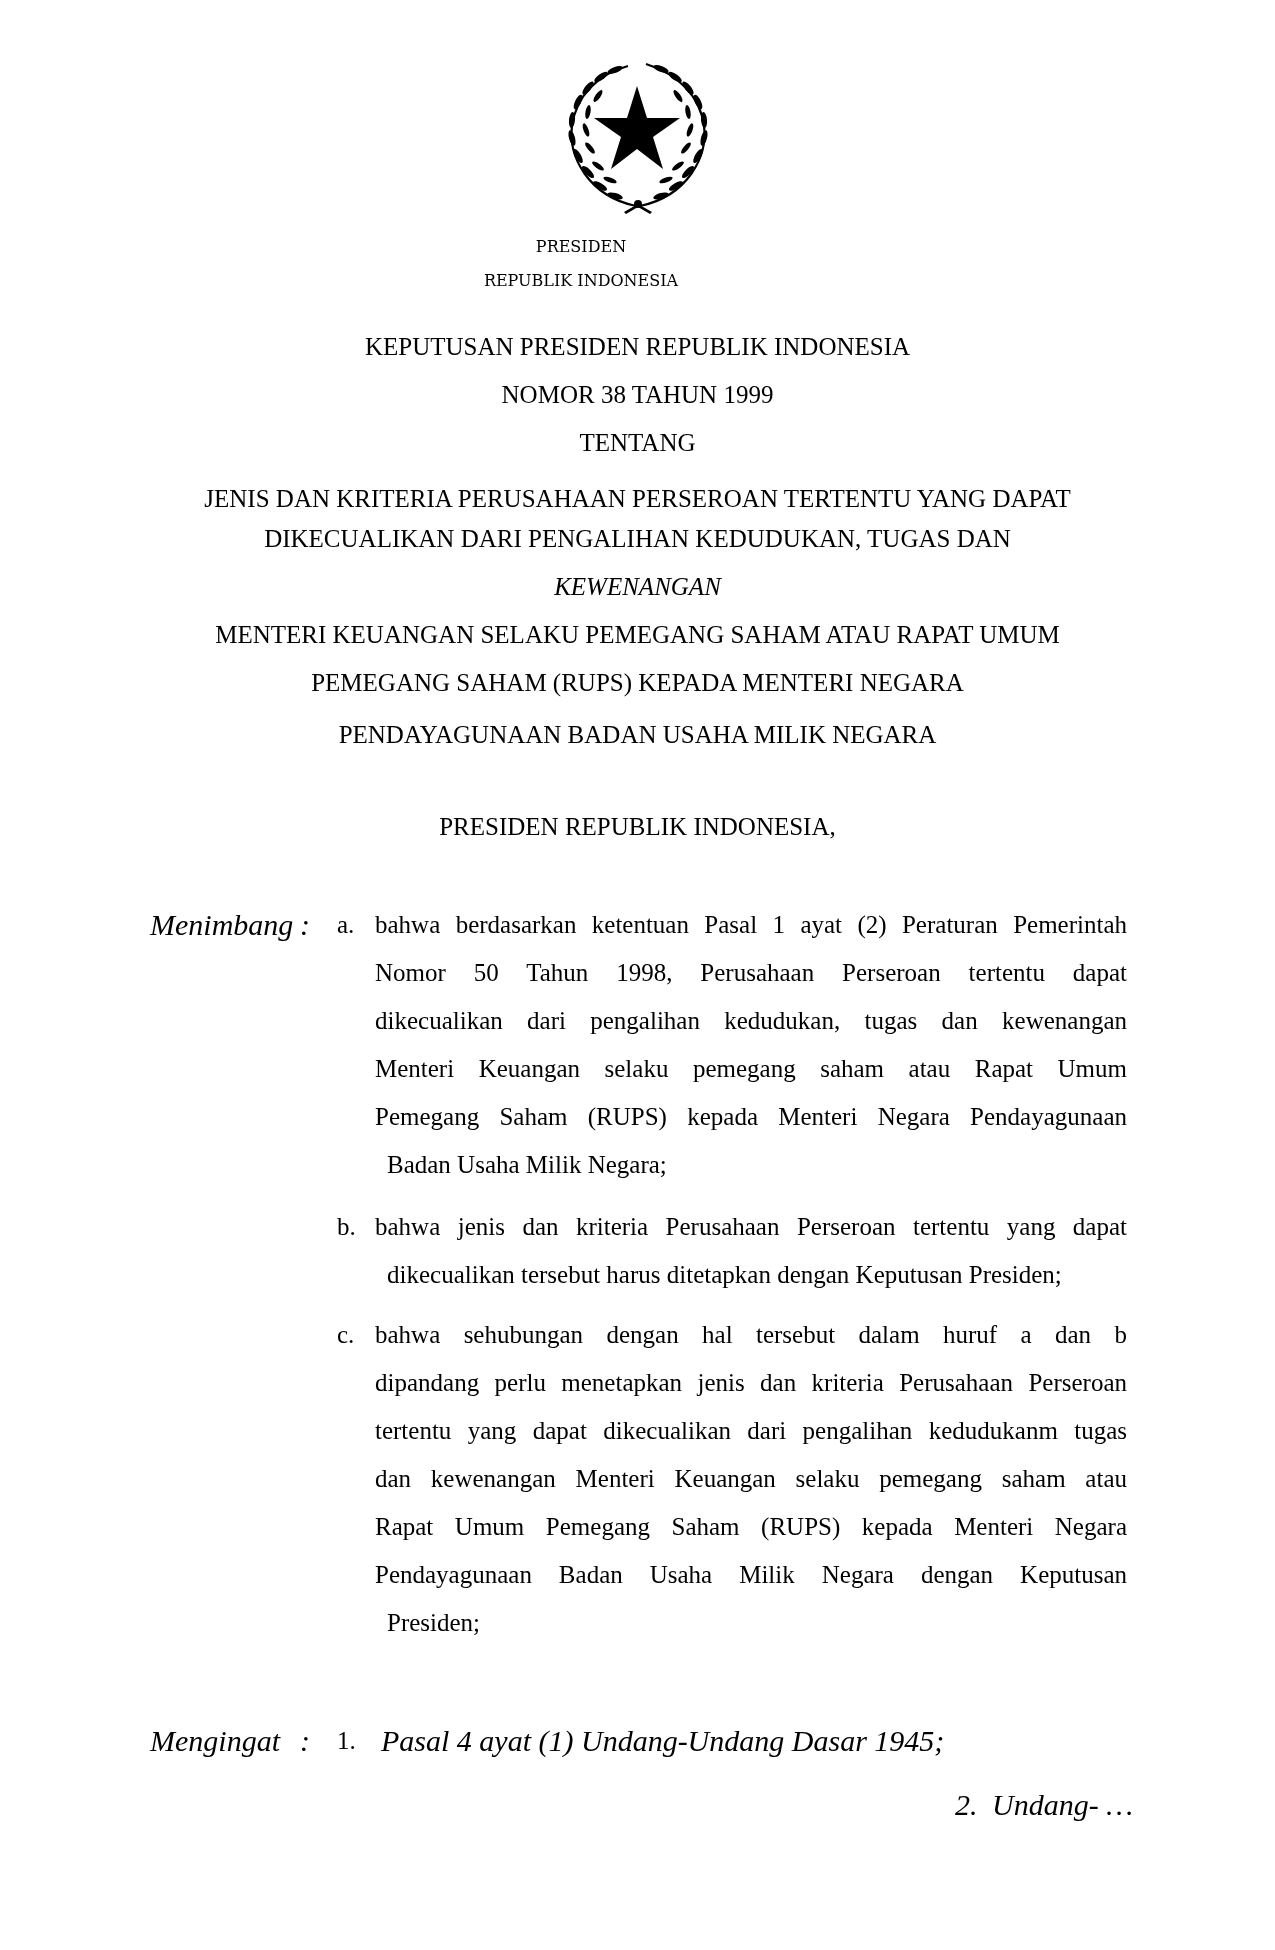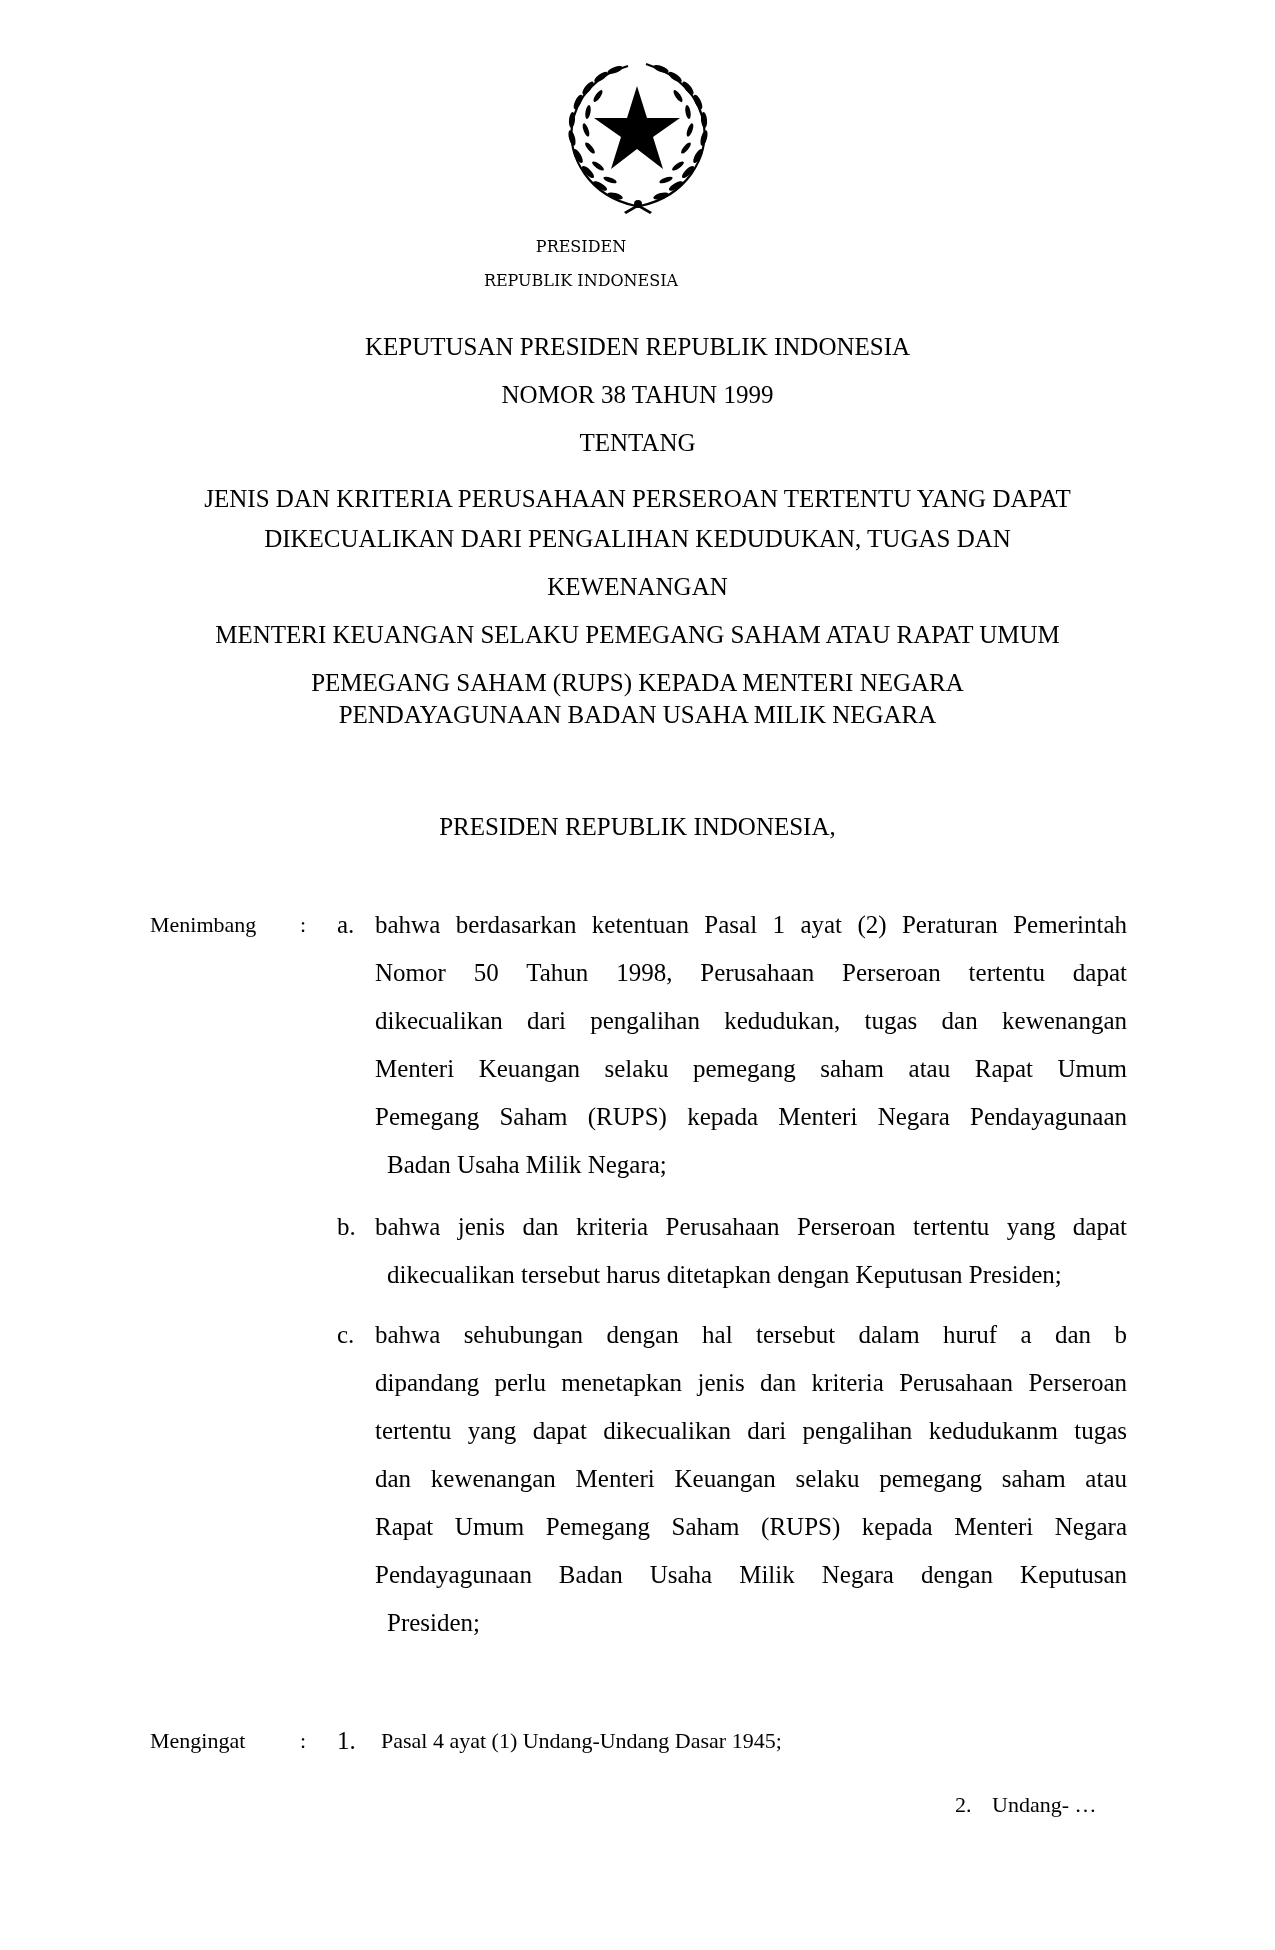--- a/index.html
+++ b/index.html
@@ -3,21 +3,21 @@
 <meta charset="utf-8">
 <style>
   html, body { margin: 0; padding: 0; background: #ffffff; }
   body { width: 1275px; height: 1950px; position: relative; overflow: hidden;
          font-family: "Liberation Serif", "DejaVu Serif", serif; color: #000; }
   .abs { position: absolute; }
   .center-line { position: absolute; left: 0; width: 1275px; text-align: center;
                  font-size: 25px; line-height: 30px; white-space: nowrap; }
   .header-small { position: absolute; left: 0; width: 1162px; text-align: center;
                   font-family: "DejaVu Serif", serif; font-size: 16px; line-height: 22px; }
-  .label { position: absolute; font-size: 22px; line-height: 30px; white-space: nowrap; }
+  .label { position: absolute; font-size: 30px; line-height: 30px; white-space: nowrap; font-style: italic; }
   .body-line { position: absolute; left: 375px; width: 752px; font-size: 25px; line-height: 30px;
                text-align: justify; text-align-last: justify; white-space: nowrap; }
   .body-line.last { text-align-last: left; margin-left: 12px; }
   .marker { position: absolute; left: 337px; font-size: 25px; line-height: 30px; }
 </style>
 </head>
 <body>
 
 <div class="abs" style="left:558px; top:56px; width:160px; height:160px;">
   <svg width="160" height="160" viewBox="0 0 160 160">
@@ -73,24 +73,24 @@
 
 <div class="header-small" style="top:236px;">PRESIDEN</div>
 <div class="header-small" style="top:270px;">REPUBLIK INDONESIA</div>
 
 <div>
   <div class="center-line" style="top:332px;">KEPUTUSAN PRESIDEN REPUBLIK INDONESIA</div>
   <div class="center-line" style="top:380px;">NOMOR 38 TAHUN 1999</div>
   <div class="center-line" style="top:428px;">TENTANG</div>
   <div class="center-line" style="top:476px;margin-top:8px;">JENIS DAN KRITERIA PERUSAHAAN PERSEROAN TERTENTU YANG DAPAT</div>
   <div class="center-line" style="top:524px;">DIKECUALIKAN DARI PENGALIHAN KEDUDUKAN, TUGAS DAN</div>
-  <div class="center-line" style="top:572px;">KEWENANGAN</div>
+  <div class="center-line" style="top:572px;font-style:italic;">KEWENANGAN</div>
   <div class="center-line" style="top:620px;">MENTERI KEUANGAN SELAKU PEMEGANG SAHAM ATAU RAPAT UMUM</div>
   <div class="center-line" style="top:668px;">PEMEGANG SAHAM (RUPS) KEPADA MENTERI NEGARA</div>
-  <div class="center-line" style="top:700px;">PENDAYAGUNAAN BADAN USAHA MILIK NEGARA</div>
+  <div class="center-line" style="top:720px;">PENDAYAGUNAAN BADAN USAHA MILIK NEGARA</div>
 </div>
 
 <div class="center-line" style="top:812px;">PRESIDEN REPUBLIK INDONESIA,</div>
 
 <div>
   <div class="label" style="left:150px; top:910px;">Menimbang</div>
   <div class="label" style="left:300px; top:910px;">:</div>
 
   <div class="marker" style="top:910px;">a.</div>
   <div class="body-line" style="top: 910px; white-space: nowrap;">bahwa berdasarkan ketentuan Pasal 1 ayat (2) Peraturan Pemerintah</div>

